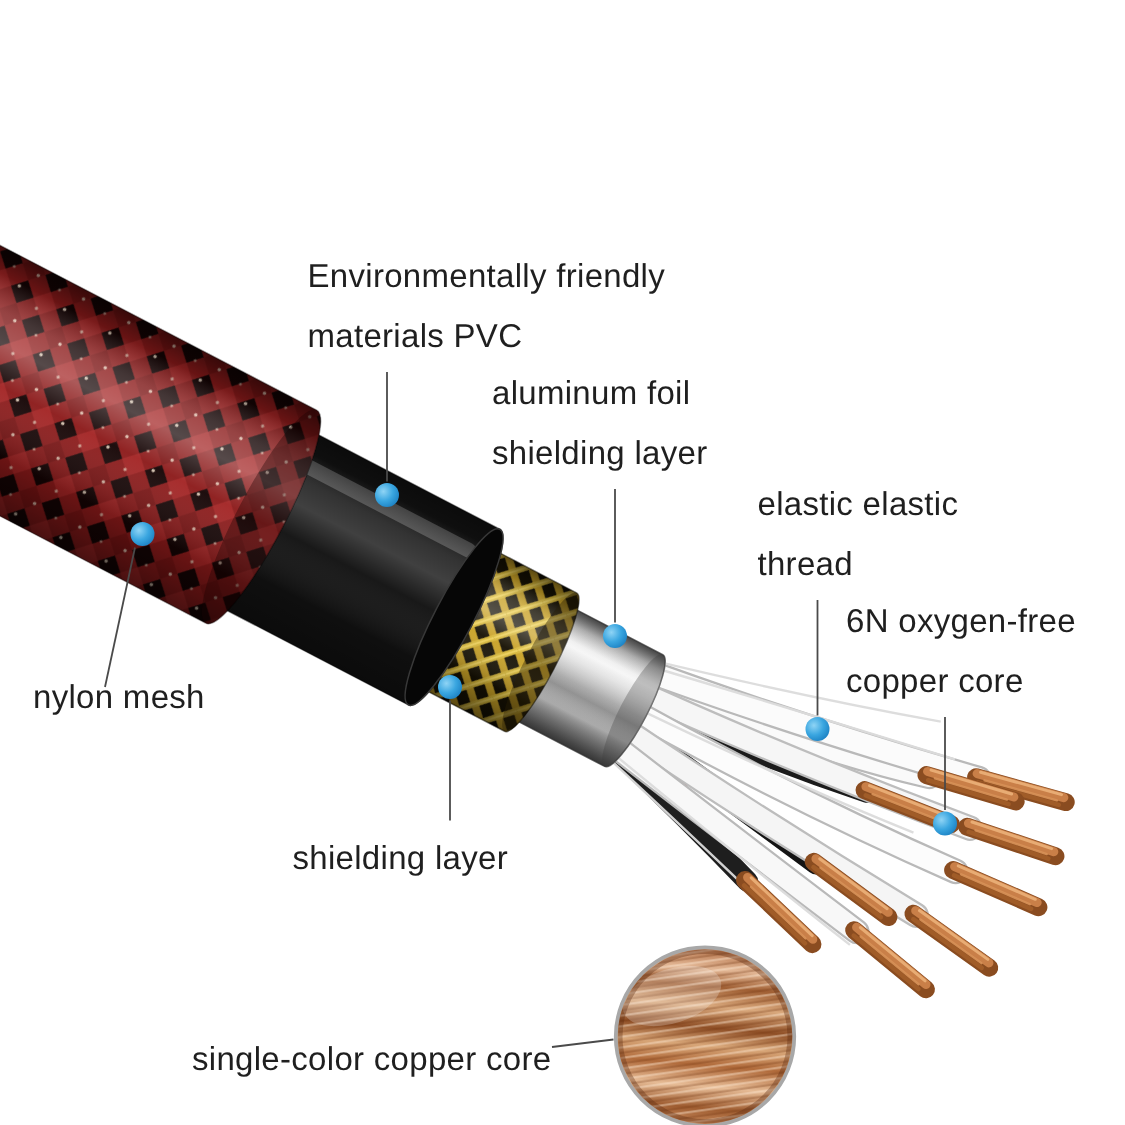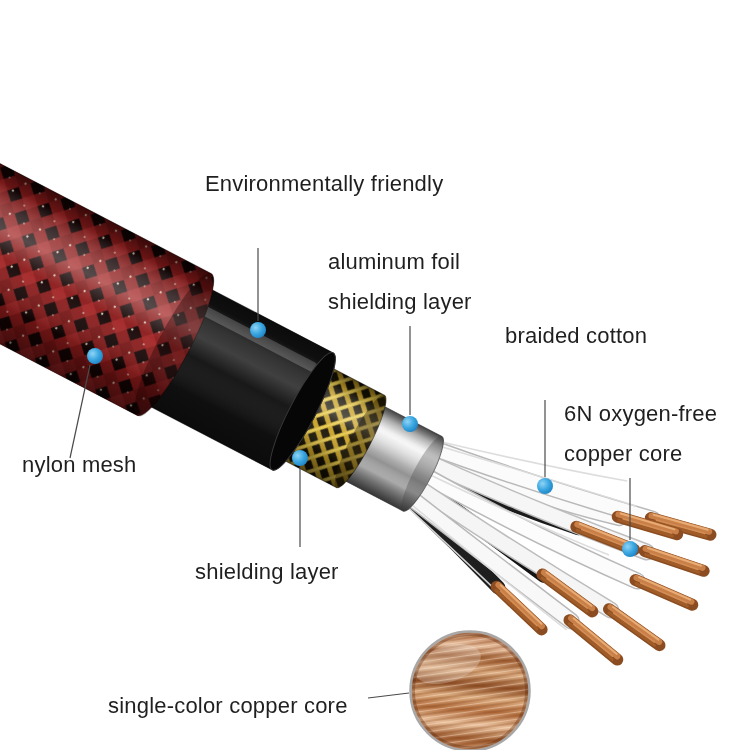--- a/index.html
+++ b/index.html
@@ -194,41 +194,43 @@
       <g clip-path="url(#insetClip)">
         <rect x="405" y="592" width="130" height="130" fill="url(#copperLines)"></rect>
         <ellipse cx="448" cy="630" rx="34" ry="18" fill="rgba(255,255,255,0.22)" transform="rotate(-18 448 630)"></ellipse>
         <circle cx="470" cy="657" r="58" fill="none" stroke="rgba(90,40,15,0.35)" stroke-width="6"></circle>
       </g>
     </g>
   </svg>
 
   <div class="label" style="left:205px;top:130px">
     <div>Environmentally friendly</div>
+    <div>materials PVC</div>
   </div>
 
   <div class="label" style="left:328px;top:208px">
     <div>aluminum foil</div>
     <div>shielding layer</div>
   </div>
 
   <div class="label" style="left:505px;top:282px">
-    <div>braided cotton</div>
+    <div>elastic elastic</div>
+    <div>thread</div>
   </div>
 
   <div class="label" style="left:564px;top:360px">
     <div>6N oxygen-free</div>
     <div>copper core</div>
   </div>
 
   <div class="label" style="left:22px;top:411px">
     <div>nylon mesh</div>
   </div>
 
   <div class="label" style="left:195px;top:518px">
     <div>shielding layer</div>
   </div>
 
-  <div class="label" style="left:108px;top:652px">
+  <div class="label" style="left:128px;top:652px">
     <div>single-color copper core</div>
   </div>
 
 </div>
 
 </body></html>

